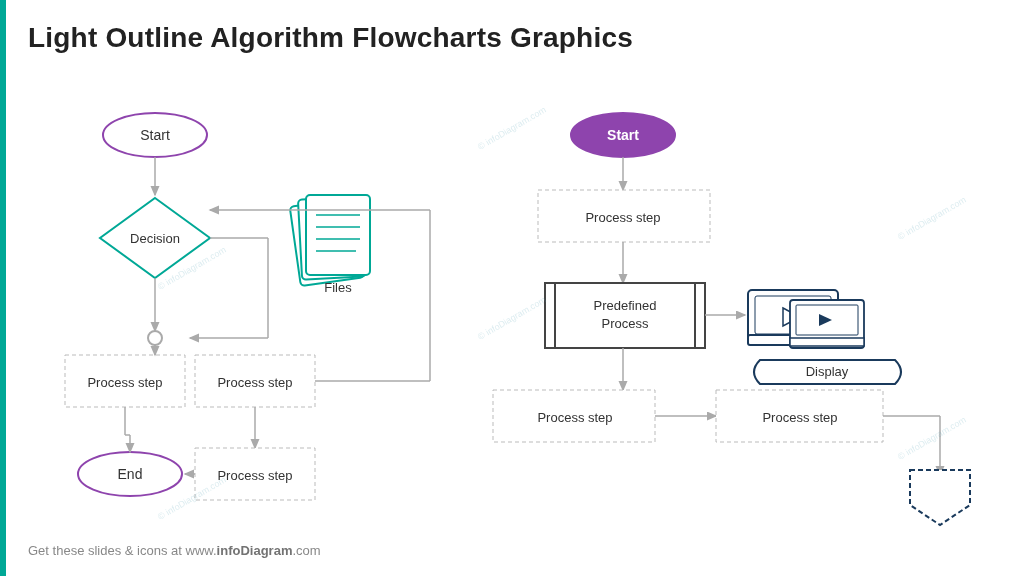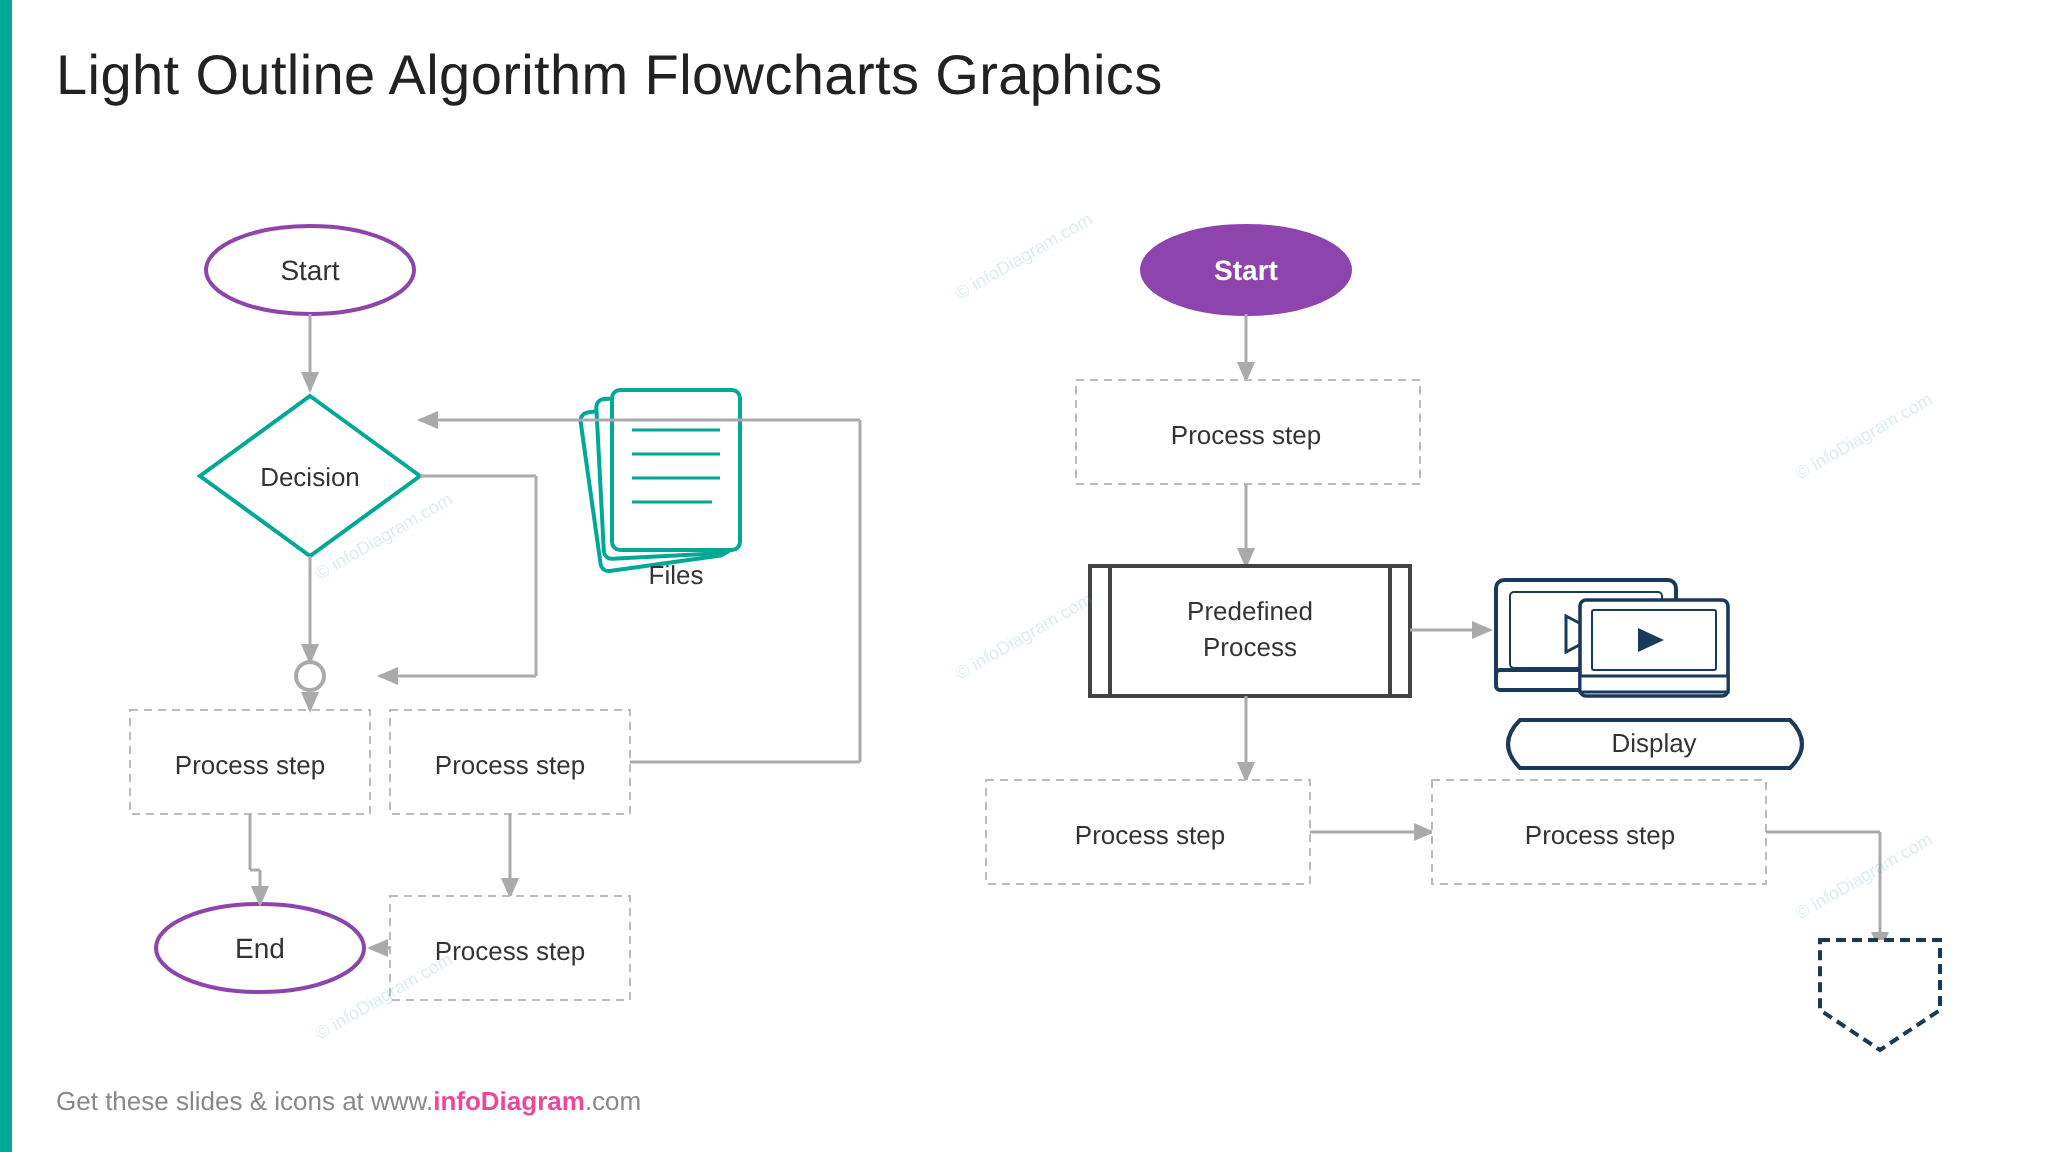--- a/index.html
+++ b/index.html
@@ -16,32 +16,32 @@
       left: 0; top: 0;
       width: 6px;
       height: 576px;
       background: #00a896;
     }
     .title {
       position: absolute;
       top: 22px;
       left: 28px;
       font-size: 28px;
-      font-weight: 400;
+      font-weight: 700;
       color: #222;
       letter-spacing: 0.2px;
     }
     .footer {
       position: absolute;
       bottom: 18px;
       left: 28px;
       font-size: 13px;
       color: #888;
     }
-    .footer span { color: #ec4899; font-weight: 600; }
+    .footer span { color: #737373; font-weight: 600; }
     
     .flowchart-svg {
       position: absolute;
       top: 90px;
       left: 0;
       width: 1024px;
       height: 460px;
     }
     
   </style>

